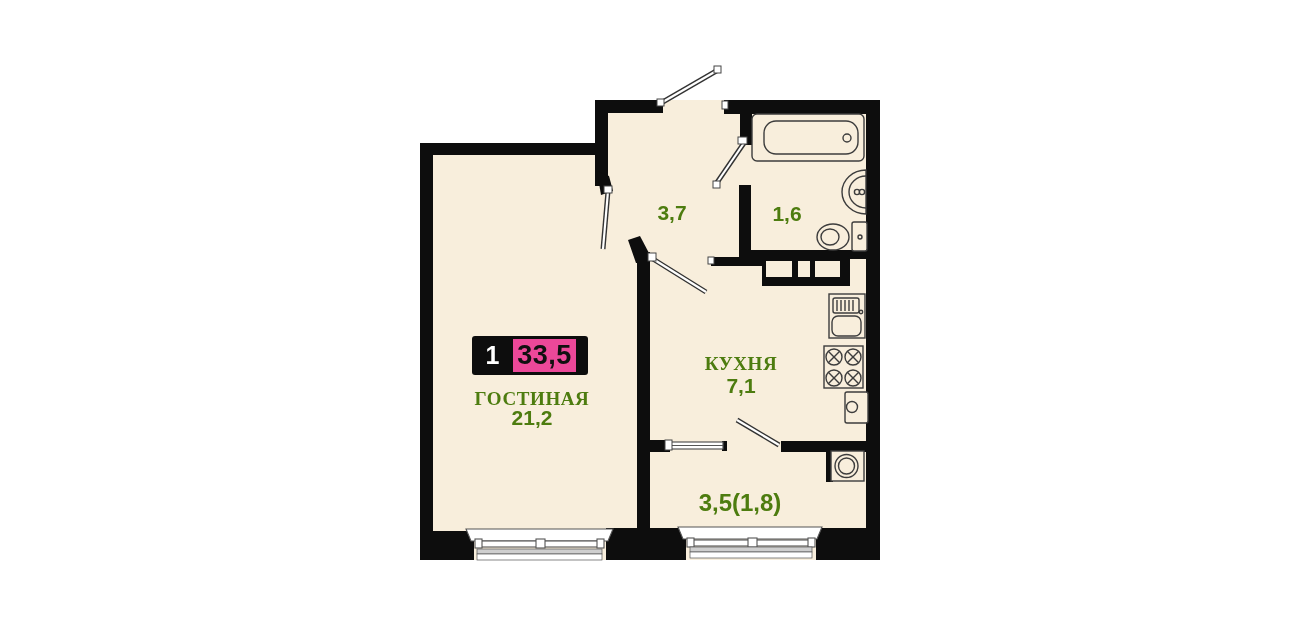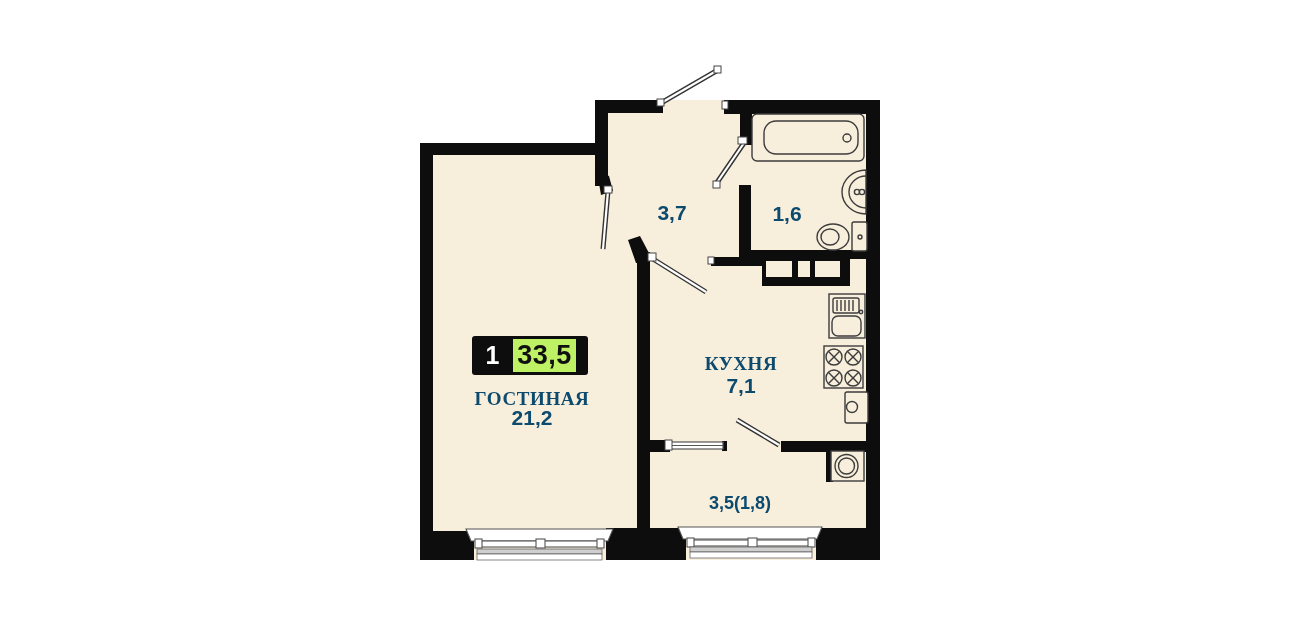--- a/index.html
+++ b/index.html
@@ -3,35 +3,35 @@
 <meta charset="utf-8">
 <style>
   html,body{margin:0;padding:0;background:#ffffff;}
   .stage{
     position:relative;width:1301px;height:630px;background:#ffffff;
     font-family:"Liberation Sans", sans-serif;overflow:hidden;
   }
   .plan-svg{position:absolute;left:0;top:0;}
   .lbl{
     position:absolute;transform:translate(-50%,-50%);
-    font-weight:700;color:#0c4a6e;white-space:nowrap;line-height:1;
+    font-weight:700;color:#4d7c0f;white-space:nowrap;line-height:1;
   }
   .num{font-size:21px;}
   .name{font-size:19px;letter-spacing:0.6px;font-family:Liberation Serif, serif;}
-  .balc{font-size:18px;}
+  .balc{font-size:24px;}
   .badge{
     position:absolute;left:472px;top:336px;width:116px;height:39px;
     background:#0d0d0d;border-radius:3px;display:flex;align-items:center;
     box-sizing:border-box;
   }
   .badge-rooms{
     width:41px;text-align:center;color:#ffffff;font-size:25px;font-weight:700;
   }
   .badge-area{
-    flex:1;height:33px;margin:0 12px 0 0;background:#bef264;
+    flex:1;height:33px;margin:0 12px 0 0;background:#ec4899;
     display:flex;align-items:center;justify-content:center;
     font-size:27px;font-weight:700;color:#101010;letter-spacing:0.5px;
   }
 </style>
 </head>
 <body>
 
 <div class="stage">
 
   <svg class="plan-svg" width="1301" height="630" viewBox="0 0 1301 630">

